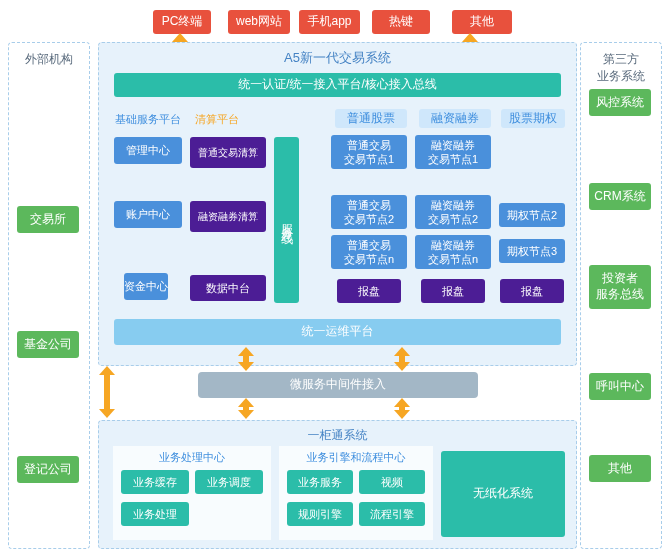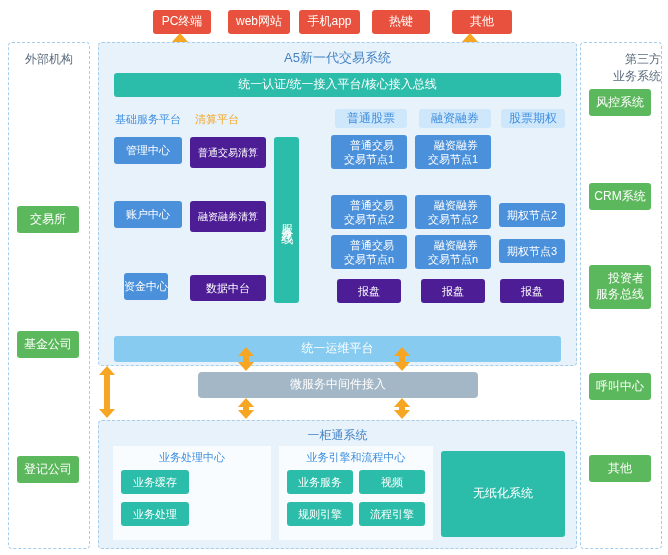--- a/index.html
+++ b/index.html
@@ -5,34 +5,34 @@
   html,body{margin:0;padding:0;background:#fff;}
   body{font-family:"Liberation Sans","DejaVu Sans",sans-serif;}
   .stage{position:relative;width:668px;height:555px;background:#fff;overflow:hidden;}
   .box{position:absolute;display:flex;align-items:center;justify-content:center;
        color:#fff;border-radius:3px;text-align:center;line-height:1.3;font-size:11px;}
   .red{background:#e8513d;font-size:12px;}
   .green{background:#5cb85c;font-size:12px;}
   .blue{background:#4a90db;}
   .orange{background:#4c1d95;}
   .teal{background:#2bbda9;}
-  .ltblue{background:#87ccf0;font-size:12px;margin-top:17px;}
+  .ltblue{background:#87ccf0;font-size:12px;}
   .graybar{background:#a3b7c6;font-size:12px;border-radius:4px;}
   .dashed{position:absolute;border:1px dashed #a8cdea;border-radius:4px;background:#fff;}
   .fill{background:#e7f2fb;}
   .ptitle{position:absolute;top:8px;left:0;right:0;text-align:center;color:#5a6b7d;font-size:12px;}
   .stitle{position:absolute;top:6px;left:0;right:0;text-align:center;color:#4583c4;font-size:13px;}
   .lbl{position:absolute;font-size:11px;}
   .lbl.bluetxt{color:#3e8ede;}
   .lbl.orangetxt{color:#f6a623;}
   .pill{position:absolute;display:flex;align-items:center;justify-content:center;
         background:#cfe7fb;color:#3e8ede;font-size:12px;border-radius:3px;}
   .subpanel{position:absolute;background:rgba(255,255,255,.72);border-radius:0;}
   .sublbl{position:absolute;top:4px;left:0;right:0;text-align:center;color:#3e8ede;font-size:11px;}
-  .preline{white-space:pre-line;text-align:right;}
+  .preline{white-space:pre-line;}
   .vtext{writing-mode:vertical-rl;letter-spacing:3px;}
   .arr{position:absolute;width:16px;
        background:linear-gradient(#f6a623,#f6a623) no-repeat center/6px calc(100% - 14px);}
   .arr::before{content:"";position:absolute;top:0;left:0;
        border-left:8px solid transparent;border-right:8px solid transparent;
        border-bottom:9px solid #f6a623;}
   .arr::after{content:"";position:absolute;bottom:0;left:0;
        border-left:8px solid transparent;border-right:8px solid transparent;
        border-top:9px solid #f6a623;}
   .small{font-size:10px;}
@@ -120,20 +120,21 @@
   <div class="arr" style="left:394px;top:398px;height:21px"></div>
 
   <div class="box graybar" style="left:198px;top:372px;width:280px;height:26px">微服务中间件接入</div>
 
   <div class="dashed fill" style="left:98px;top:420px;width:477px;height:127px">
     <div class="stitle" style="font-size:12px">一柜通系统</div>
 
     <div class="subpanel" style="left:14px;top:25px;width:158px;height:94px">
       <div class="sublbl">业务处理中心</div>
       <div class="box teal" style="left:8px;top:24px;width:68px;height:24px">业务缓存</div>
+      <div class="box teal" style="left:82px;top:24px;width:68px;height:24px">业务调度</div>
       <div class="box teal" style="left:8px;top:56px;width:68px;height:24px">业务处理</div>
     </div>
 
     <div class="subpanel" style="left:180px;top:25px;width:154px;height:94px">
       <div class="sublbl">业务引擎和流程中心</div>
       <div class="box teal" style="left:8px;top:24px;width:66px;height:24px">业务服务</div>
       <div class="box teal" style="left:80px;top:24px;width:66px;height:24px">视频</div>
       <div class="box teal" style="left:8px;top:56px;width:66px;height:24px">规则引擎</div>
       <div class="box teal" style="left:80px;top:56px;width:66px;height:24px">流程引擎</div>
     </div>

